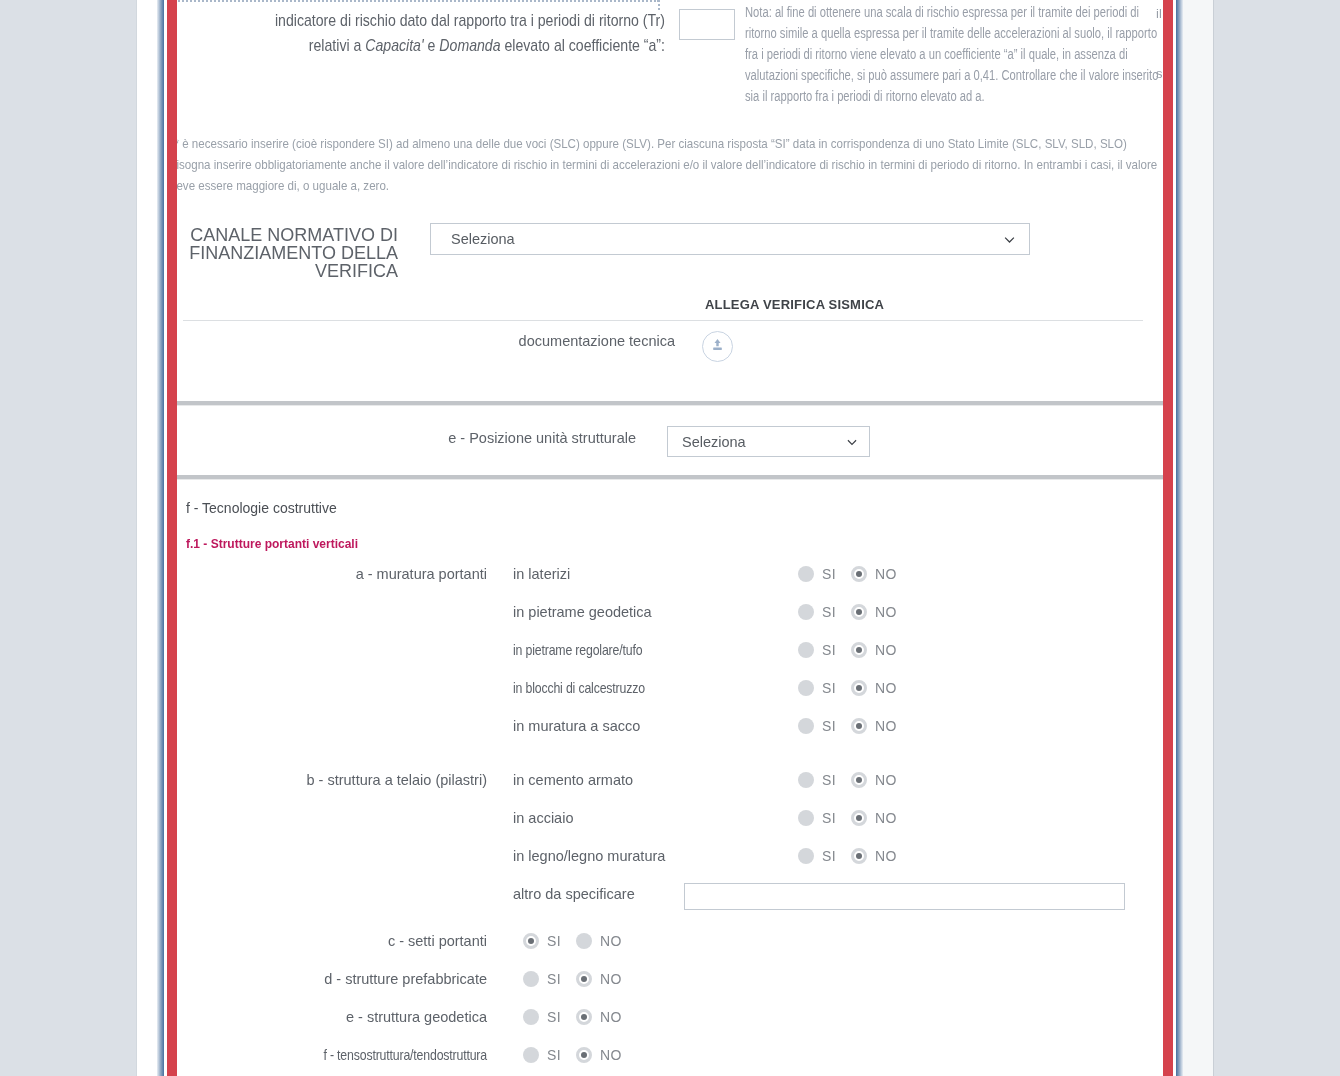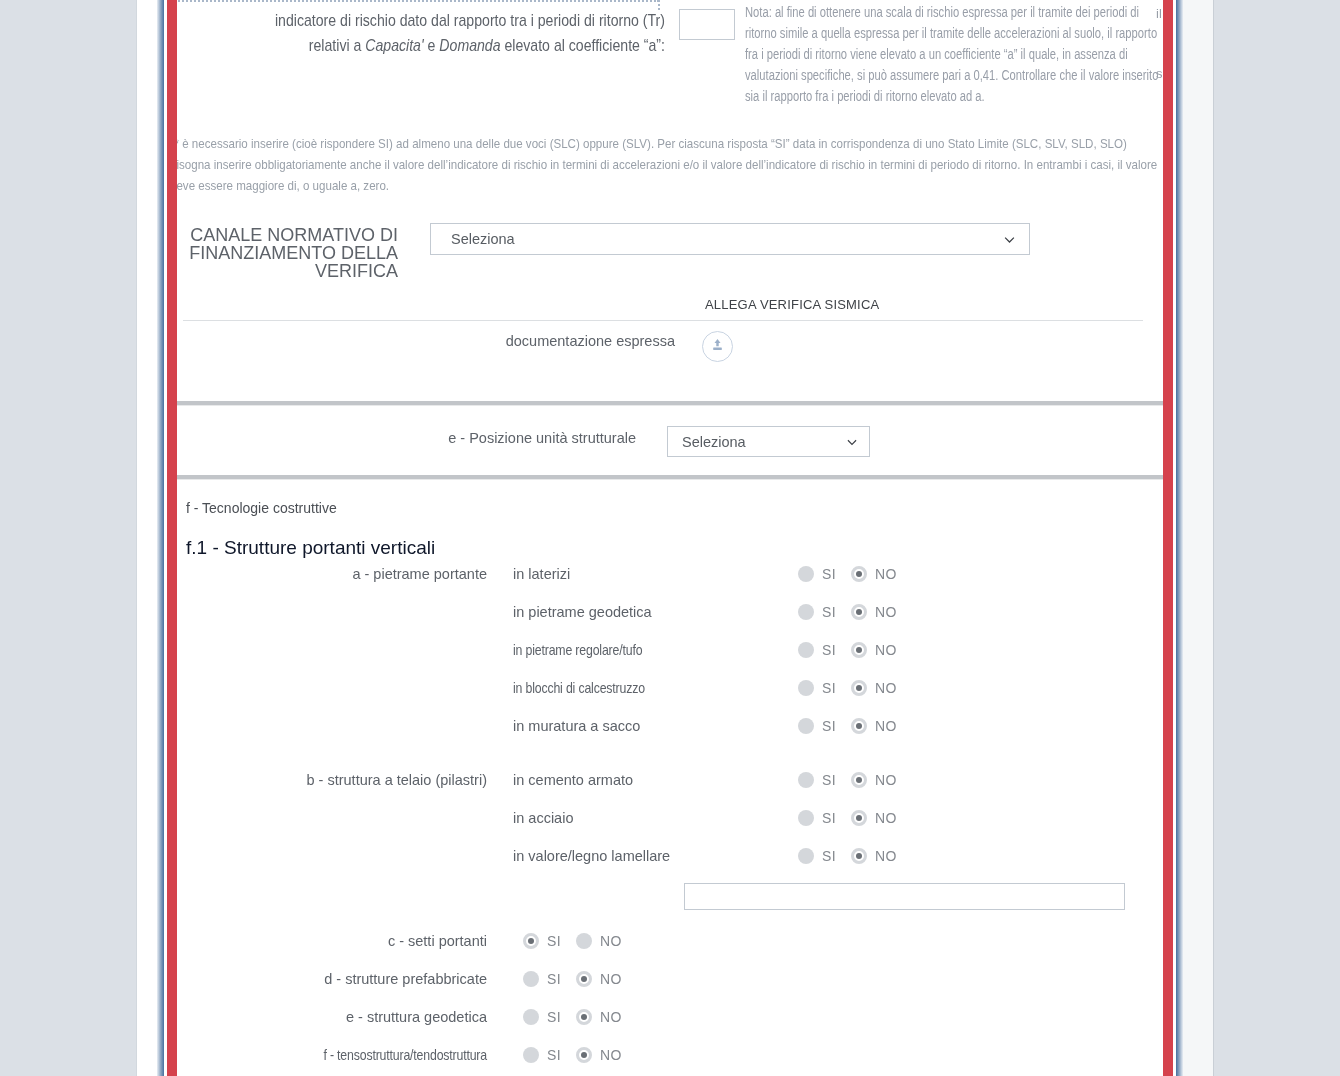--- a/index.html
+++ b/index.html
@@ -34,35 +34,35 @@
             transform:scaleX(.856);transform-origin:left top;z-index:3;}
   
   .canale-label{left:177px;top:226px;width:221px;text-align:right;font-size:18px;line-height:18px;
                 color:#5d6269;z-index:3;}
   .select{border:1px solid #c3cad2;background:#fff;display:flex;align-items:center;
           font-size:14.5px;color:#575c62;box-sizing:border-box;z-index:3;cursor:default;}
   #sel1{left:430px;top:223px;width:600px;height:32px;padding:0 12px 0 20px;}
   #sel2{left:667px;top:426px;width:203px;height:31px;padding:0 10px 0 14px;}
   .chev{margin-left:auto;display:flex;align-items:center;}
   
-  .allega-title{left:705px;top:297px;font-size:13px;font-weight:normal;color:#3f4348;
+  .allega-title{left:705px;top:297px;font-size:13px;font-weight:bold;color:#3f4348;
                 letter-spacing:.2px;z-index:3;}
   .hr1{left:183px;top:320px;width:960px;height:1px;background:#dcdfe2;z-index:3;}
   .doc-label{left:375px;top:333px;width:300px;text-align:right;font-size:14.5px;color:#5d6269;z-index:3;}
   .upload-btn{left:702px;top:331px;width:31px;height:31px;border:1px solid #c9d4e2;border-radius:50%;
               display:flex;align-items:center;justify-content:center;background:#fff;box-sizing:border-box;
               z-index:3;cursor:pointer;}
   
   .divider{left:177px;width:986px;height:4px;background:#c2c5c9;border-bottom:1px solid #e8e9ea;z-index:3;}
   #div1{top:401px;} #div2{top:475px;}
   
   .pos-label{left:336px;top:430px;width:300px;text-align:right;font-size:14.5px;color:#5d6269;z-index:3;}
   
   .sec-label{left:186px;top:500px;font-size:14px;color:#4a4e54;z-index:3;}
-  .subsec-label{left:186px;top:537px;font-size:19px;font-weight:normal;color:#0f172a;z-index:3;}
+  .subsec-label{left:186px;top:537px;font-size:12px;font-weight:bold;color:#be185d;z-index:3;}
   .trow{left:0;width:1340px;height:18px;z-index:3;}
   .glabel{position:absolute;left:187px;width:300px;text-align:right;font-size:14.5px;color:#5d6269;top:0;}
   .slabel{position:absolute;left:513px;font-size:14.5px;color:#5d6269;top:0;}
   .slabel.cond{transform:scaleX(.85);transform-origin:left center;letter-spacing:-.2px;}
   .blabel{position:absolute;left:187px;width:300px;text-align:right;font-size:14.5px;color:#5d6269;top:0;}
   .blabel.cond{transform:scaleX(.85);transform-origin:right center;letter-spacing:-.2px;}
   .radiogrp{position:absolute;top:-1px;display:flex;align-items:center;gap:8px;height:18px;}
   .radiogrp.pos-a{left:798px;}
   .radiogrp.pos-b{left:523px;}
   .radio{width:16px;height:16px;border-radius:50%;background:#d4d7db;box-sizing:border-box;
@@ -108,21 +108,21 @@
     <span>Seleziona</span>
     <span class="chev">
       <svg width="15" height="15" viewBox="0 0 24 24" fill="none" stroke="#3c4046" stroke-width="2">
           <polyline points="5,9 12,16 19,9"></polyline>
         </svg>
     </span>
   </div>
 
   <div class="abs allega-title">ALLEGA VERIFICA SISMICA</div>
   <div class="abs hr1"></div>
-  <div class="abs doc-label">documentazione espressa</div>
+  <div class="abs doc-label">documentazione tecnica</div>
   <div class="abs upload-btn">
     <span>
       <svg width="15" height="15" viewBox="0 0 16 16" fill="#9cb0c9">
           <path d="M8 2.2 L11.2 6.4 H9.3 V9.8 H6.7 V6.4 H4.8 Z"></path>
           <rect x="3.4" y="11.2" width="9.2" height="2.6" rx="0.4"></rect>
         </svg>
     </span>
   </div>
 
   <div class="abs divider" id="div1"></div>
@@ -134,21 +134,21 @@
           <polyline points="5,9 12,16 19,9"></polyline>
         </svg>
     </span>
   </div>
   <div class="abs divider" id="div2"></div>
 
   <div class="abs sec-label">f - Tecnologie costruttive</div>
   <div class="abs subsec-label">f.1 - Strutture portanti verticali</div>
 
   <div class="abs trow" style="top:566px;">
-    <div class="glabel">a - pietrame portante</div>
+    <div class="glabel">a - muratura portanti</div>
     <div class="slabel">in laterizi</div>
     <div class="radiogrp pos-a">
       <span class="radio"></span>
         <span class="rlabel">SI</span>
       <span class="radio sel"></span>
         <span class="rlabel">NO</span>
     </div>
   </div>
   <div class="abs trow" style="top:604px;">
     <div class="slabel">in pietrame geodetica</div>
@@ -199,29 +199,32 @@
   <div class="abs trow" style="top:810px;">
     <div class="slabel">in acciaio</div>
     <div class="radiogrp pos-a">
       <span class="radio"></span>
         <span class="rlabel">SI</span>
       <span class="radio sel"></span>
         <span class="rlabel">NO</span>
     </div>
   </div>
   <div class="abs trow" style="top:848px;">
-    <div class="slabel">in valore/legno lamellare</div>
-    <div class="radiogrp pos-a">
-      <span class="radio"></span>
-        <span class="rlabel">SI</span>
-      <span class="radio sel"></span>
-        <span class="rlabel">NO</span>
-    </div>
-  </div>
-
+    <div class="slabel">in legno/legno muratura</div>
+    <div class="radiogrp pos-a">
+      <span class="radio"></span>
+        <span class="rlabel">SI</span>
+      <span class="radio sel"></span>
+        <span class="rlabel">NO</span>
+    </div>
+  </div>
+
+  <div class="abs trow" style="top:886px;">
+    <div class="slabel">altro da specificare</div>
+  </div>
   <input class="abs other-input" type="text" value="" style="">
 
   <div class="abs trow" style="top:933px;">
     <div class="blabel">c - setti portanti</div>
     <div class="radiogrp pos-b">
       <span class="radio sel"></span>
         <span class="rlabel">SI</span>
       <span class="radio"></span>
         <span class="rlabel">NO</span>
     </div>

